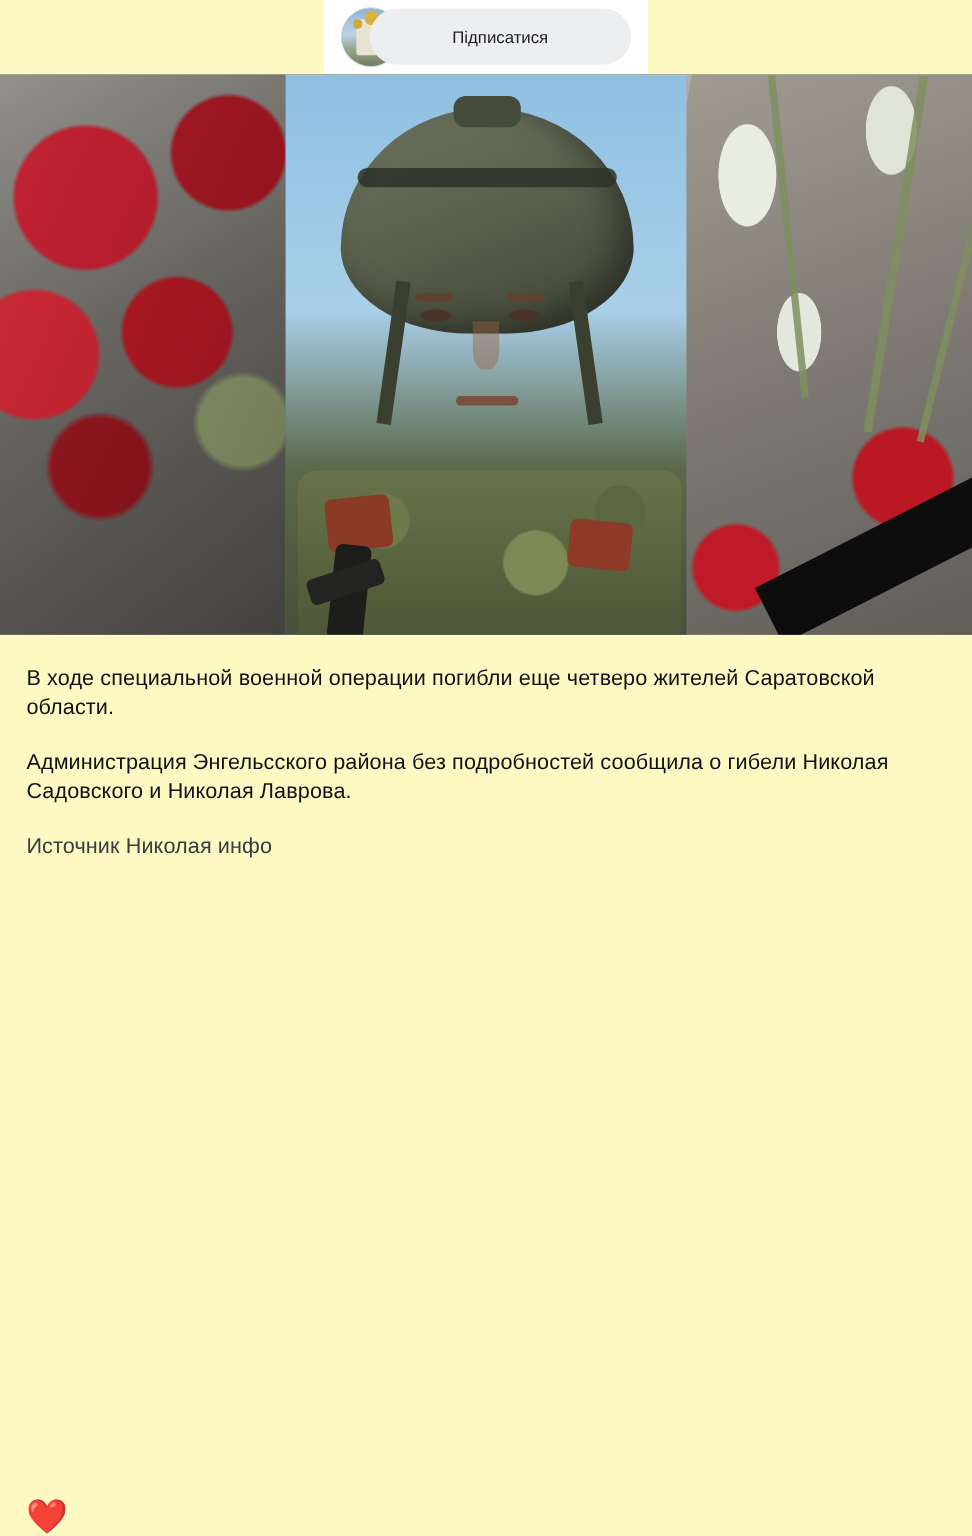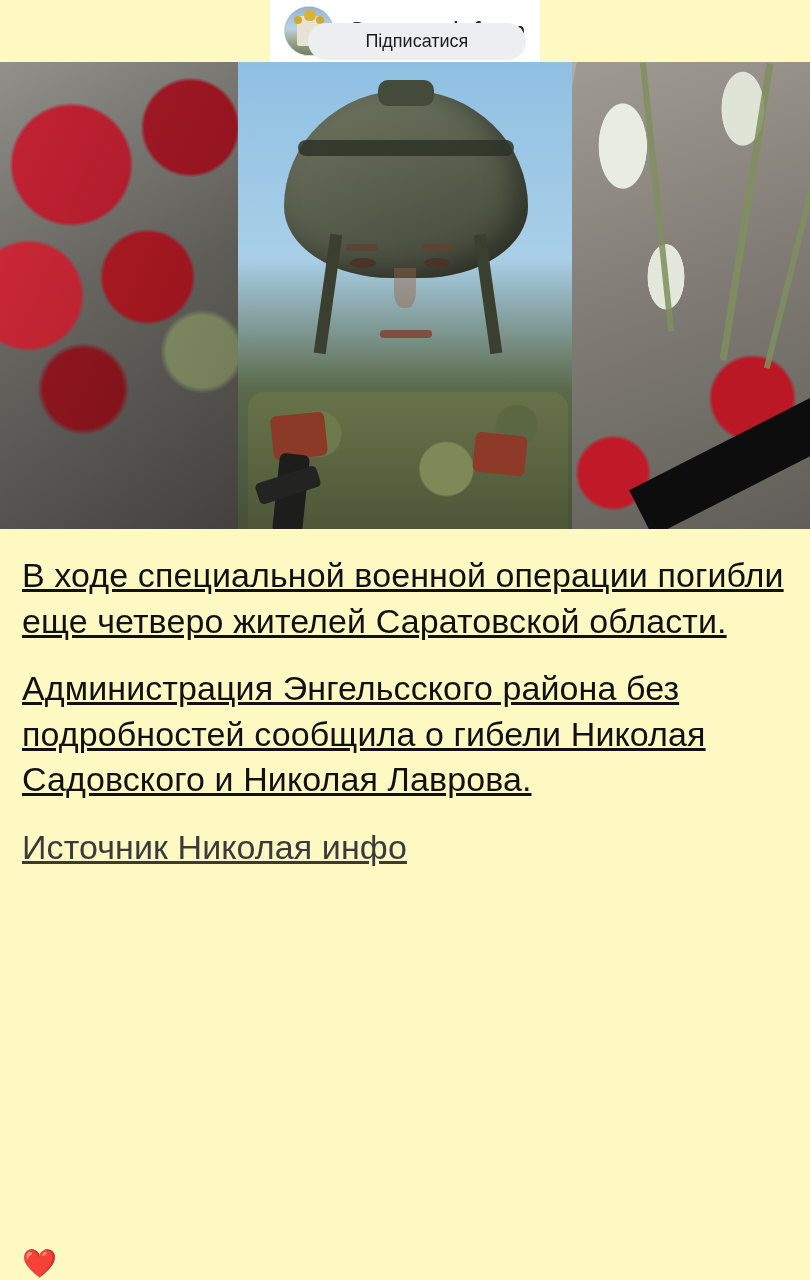--- a/index.html
+++ b/index.html
@@ -78,34 +78,33 @@
     color: #1c1c1e;
     letter-spacing: 0.1px;
     white-space: nowrap;
     overflow: hidden;
     text-overflow: ellipsis;
   }
   .subscribe-btn {
     position: absolute;
     right: 14px;
     top: 7px;
-    height: 37px;
+    height: 47px;
     min-width: 218px;
     padding: 0 22px;
     border: none;
     border-radius: 24px;
     background: #eceef0;
     color: #1c1c1e;
-    font-size: 18px;
+    font-size: 14px;
     font-family: "Liberation Sans", sans-serif;
     cursor: pointer;
     display: flex;
     align-items: center;
     justify-content: center;
-    margin-top: 16px;
   }
 
   
   .media {
     position: relative;
     width: 810px;
     height: 467px;
     flex: 0 0 467px;
     overflow: hidden;
     background: #7a7268;
@@ -287,26 +286,25 @@
     transform-origin: right center;
   }
 
   
   .body-text {
     flex: 1 1 auto;
     padding: 24px 22px 0 22px;
     overflow: hidden;
   }
   .body-text p {
-    font-size: 34px;
+    font-size: 18px;
     line-height: 1.34;
     color: #111114;
     margin-bottom: 22px;
     letter-spacing: 0.1px;
-    text-decoration: underline;
   }
   .body-text p.source {
     color: #3a3a3c;
   }
 
   .reaction-row {
     position: absolute;
     left: 22px;
     bottom: 2px;
     display: flex;

